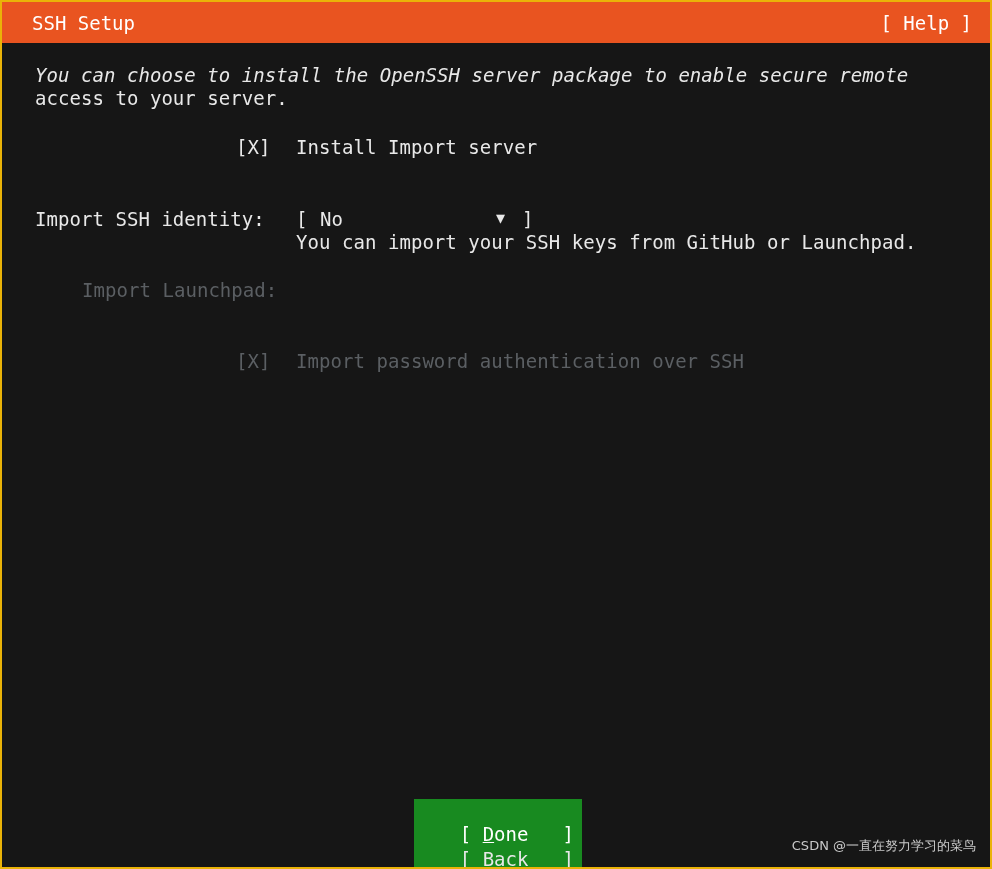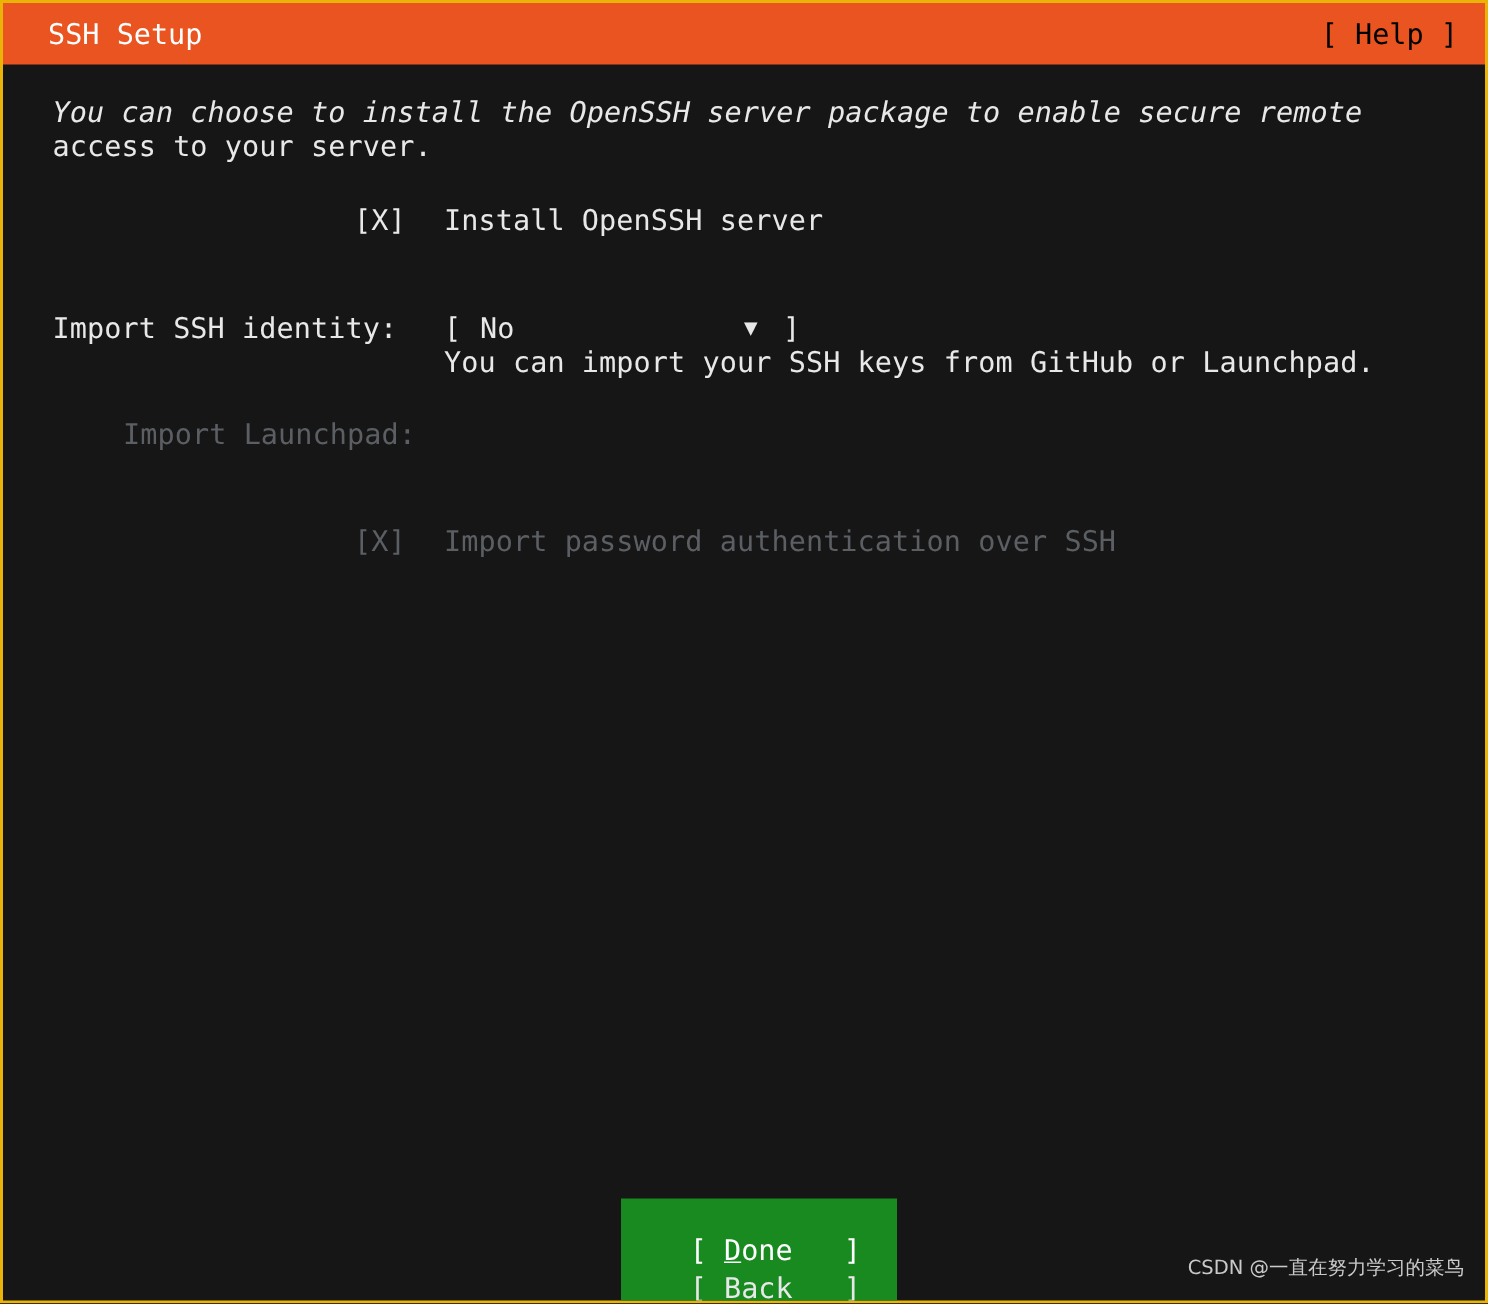--- a/index.html
+++ b/index.html
@@ -39,21 +39,21 @@
     color: #ffffff;
     letter-spacing: 0px;
     white-space: pre;
   }
   #header .hhelp {
     position: absolute;
     right: 22px;
     top: 11px;
     font-size: 19px;
     line-height: 20px;
-    color: #000000;
+    color: #ffffff;
     white-space: pre;
   }
 
   
   .line {
     position: absolute;
     font-size: 19px;
     line-height: 22px;
     white-space: pre;
     color: #e8e8e8;
@@ -66,21 +66,21 @@
     color: #e8e8e8;
   }
 
   
   .btn {
     position: absolute;
     font-size: 19px;
     line-height: 22px;
     white-space: pre;
     color: #e8e8e8;
-    padding: 2px 16px 3px 0;
+    padding: 2px 0 3px 0;
   }
   .btn.sel {
     background: #188a20;
     color: #ffffff;
   }
   .btn .accel {
     text-decoration: underline;
   }
 
   
@@ -103,21 +103,21 @@
   <div id="header">
     <div class="htitle">SSH Setup</div>
     <div class="hhelp">[ Help ]</div>
   </div>
 
   <div class="line" style="left:33px; top:62px;font-style:italic;">You can choose to install the OpenSSH server package to enable secure remote</div>
   <div class="line" style="left:33px; top:85px;text-align:right;">access to your server.</div>
 
   <div>
     <div class="line mark" style="left:234px; top:134px;">[X]</div>
-    <div class="line" style="left:294px; top:134px;">Install OpenSSH server</div>
+    <div class="line" style="left:294px; top:134px;">Install Import server</div>
   </div>
 
   <div>
     <div class="line" style="left:33px; top:206px;">Import SSH identity:</div>
     <div class="line" style="left:294px; top:206px;">[</div>
     <div class="line" style="left:318px; top:206px;">No</div>
     <div class="line" style="left:494px; top:205px; font-size:15px;">▼</div>
     <div class="line" style="left:520px; top:206px;">]</div>
   </div>
   <div class="line" style="left:294px; top:229px;">You can import your SSH keys from GitHub or Launchpad.</div>

